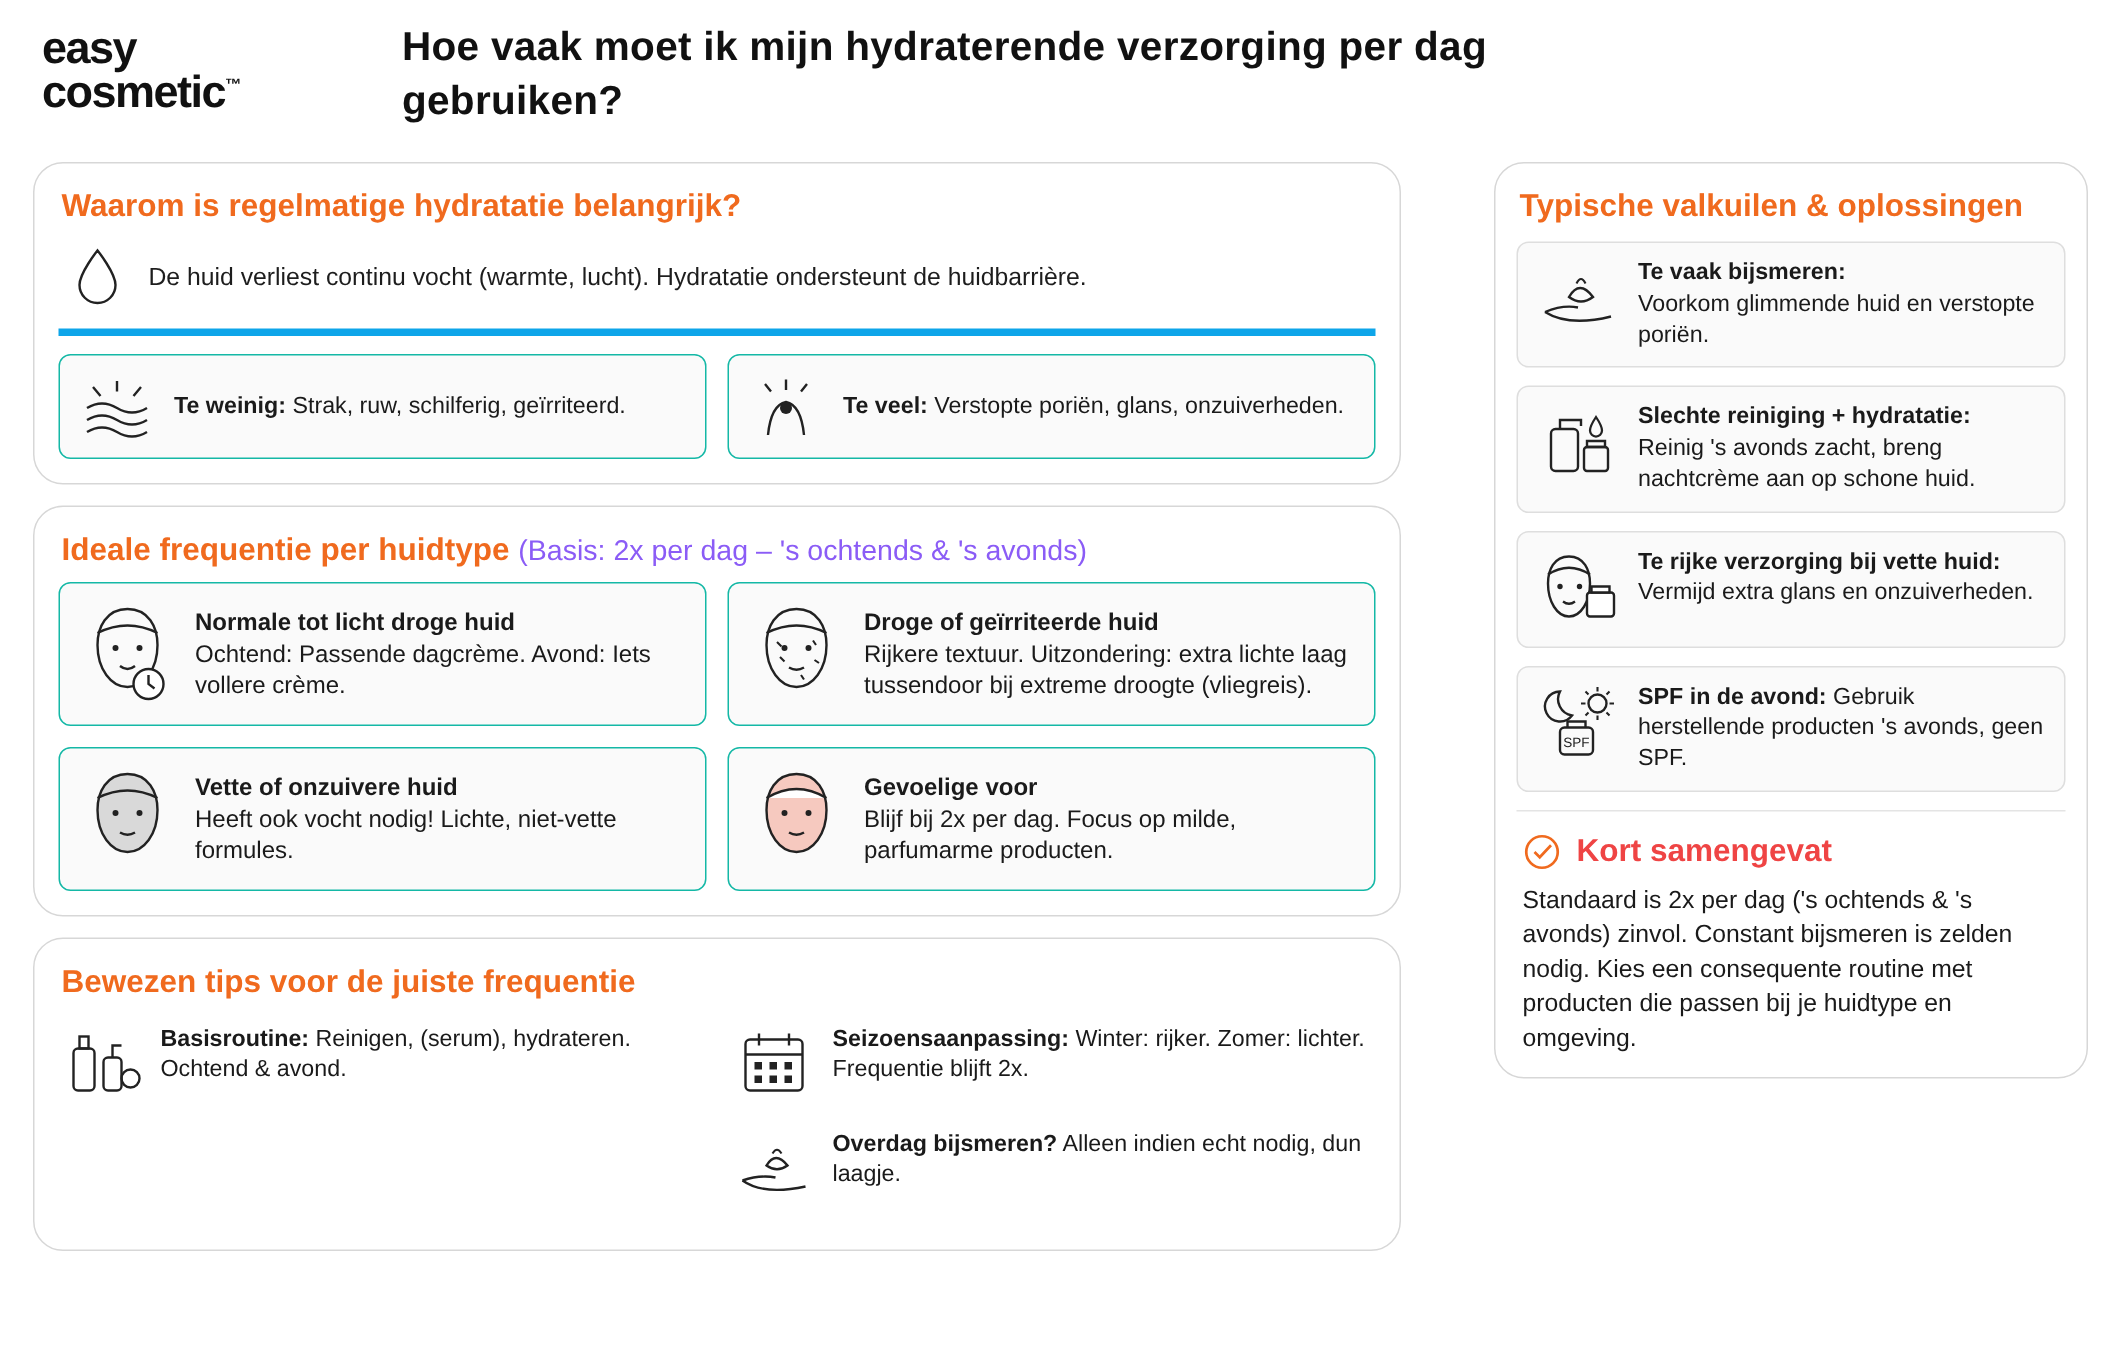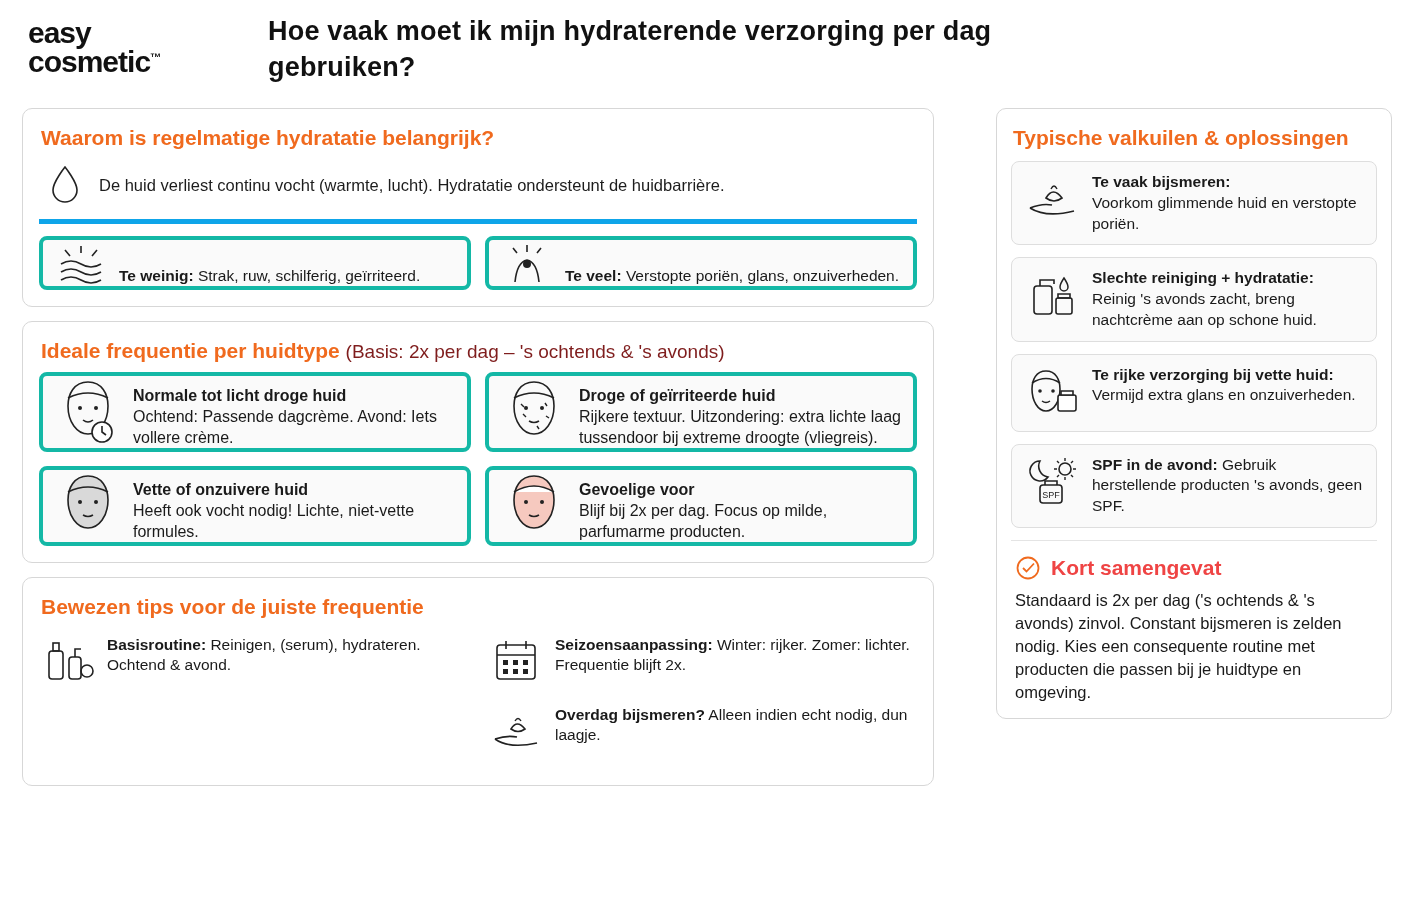--- a/index.html
+++ b/index.html
@@ -40,59 +40,59 @@
     display: flex;
     gap: 18px;
     padding: 22px 24px 0 22px;
     align-items: flex-start;
   }
   .col-left { width: 912px; flex: 0 0 912px; }
   .col-right { width: 440px; flex: 0 0 440px; }
 
   .panel {
     border: 1px solid #d7d7d7;
-    border-radius: 10px;
+    border-radius: 20px;
     background: #fff;
     padding: 14px 16px 16px 16px;
     margin-bottom: 14px;
   }
   .panel-title {
     color: #f06a1e;
     font-size: 21px;
     font-weight: bold;
     margin: 2px 0 8px 2px;
     line-height: 1.25;
   }
   .panel-title .sub {
-    color: #7f1d1d;
+    color: #8b5cf6;
     font-weight: normal;
     font-size: 19px;
   }
 
   .lead {
     display: flex;
     align-items: center;
     gap: 14px;
     padding: 4px 6px 12px 6px;
     border-bottom: 5px solid #0ea5e9;
     margin-bottom: 12px;
   }
   .lead-text { font-size: 16.5px; color: #1d1d1d; }
 
   .grid2 { display: flex; gap: 14px; flex-wrap: wrap; }
   .cell {
     flex: 1 1 calc(50% - 7px);
     min-width: calc(50% - 7px);
-    border: 4px solid #14b8a6;
+    border: 1px solid #14b8a6;
     border-radius: 8px;
     background: #fafafa;
-    padding: 0 12px;
+    padding: 11px 12px;
     display: flex;
     gap: 12px;
-    align-items: flex-end;
+    align-items: center;
   }
   .cell .txt { font-size: 15.5px; line-height: 1.32; }
   .cell .txt b { font-weight: bold; }
   .cell.tall .txt { font-size: 16px; }
 
   .icon { flex: 0 0 auto; display: block; }
   .icon svg { display: block; }
 
   
   .panel-right { padding: 14px 14px 10px 14px; margin-left: 44px; }

